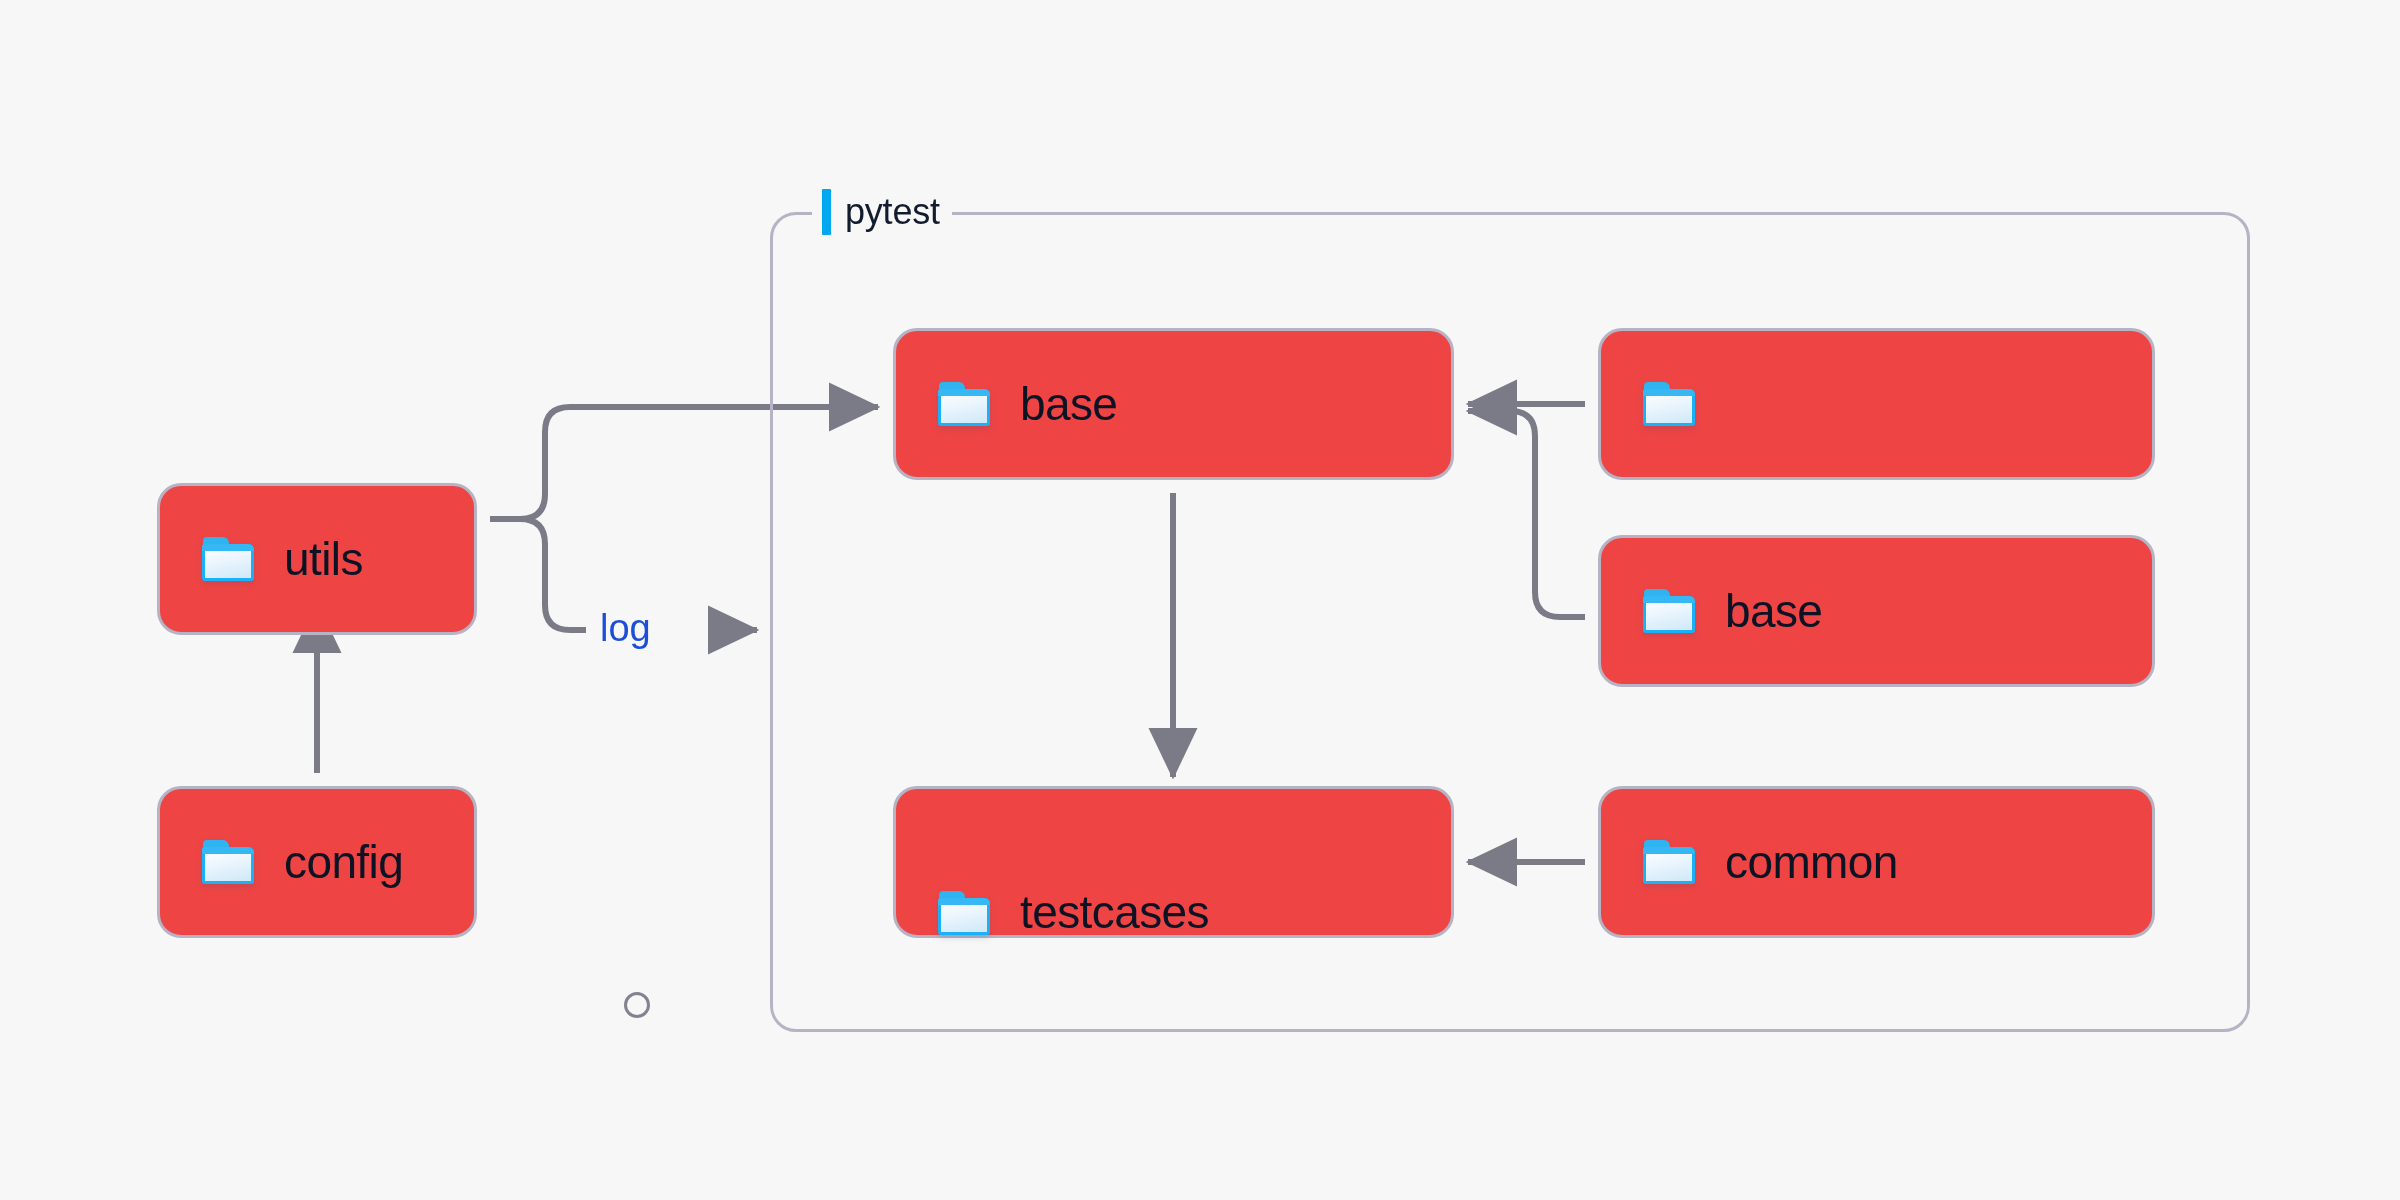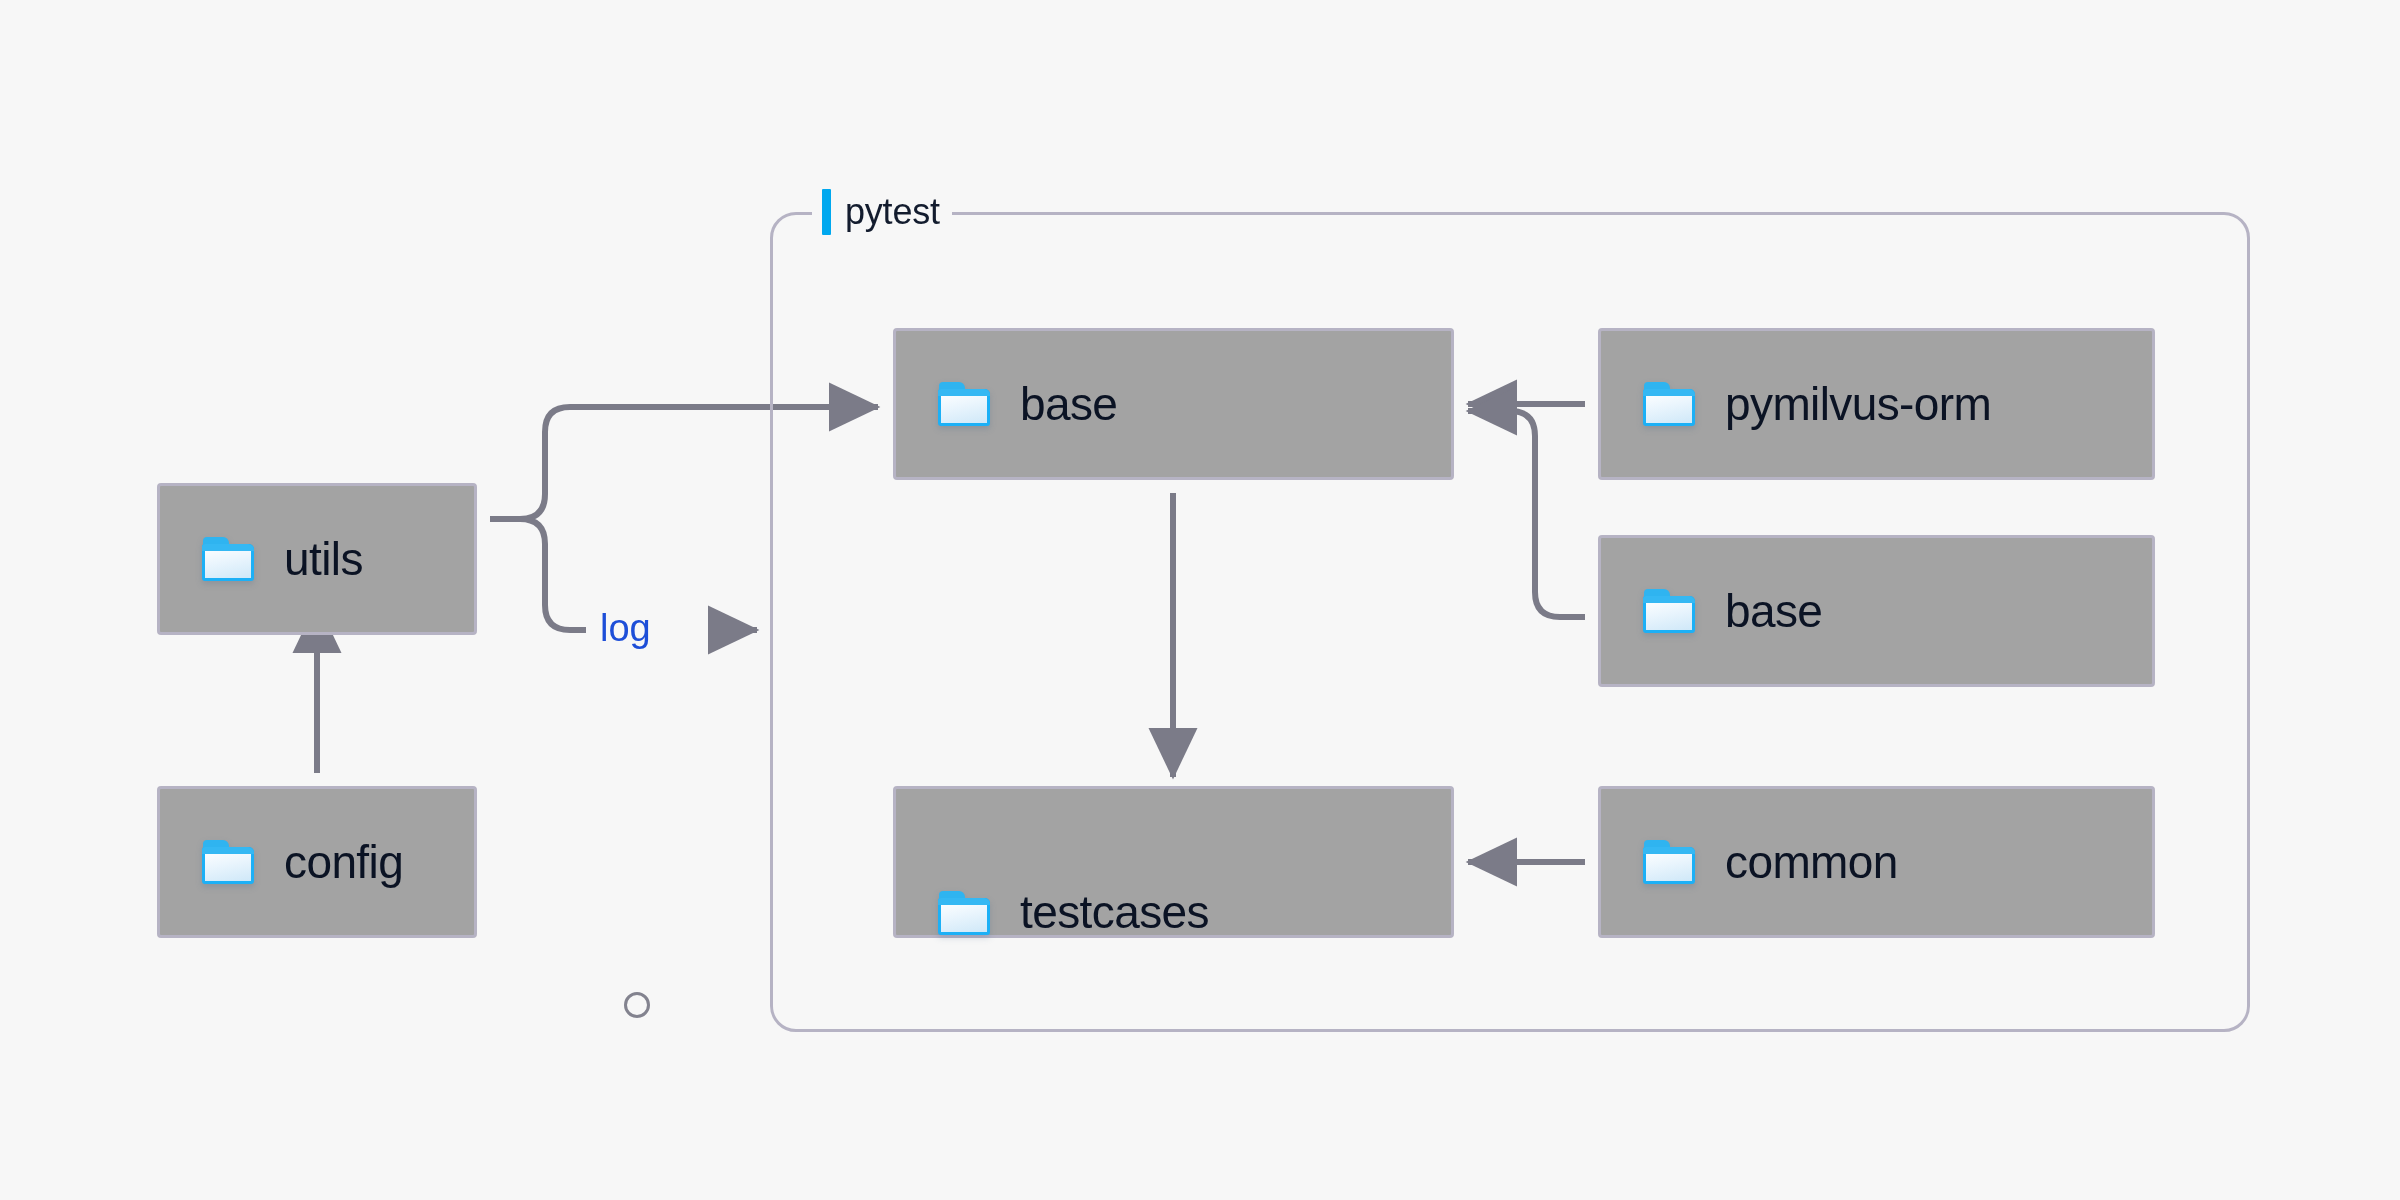--- a/index.html
+++ b/index.html
@@ -57,23 +57,23 @@
     font-size: 36px;
     color: #131c2e;
     letter-spacing: -0.2px;
     font-weight: 400;
   }
 
   
   .node {
     position: absolute;
     box-sizing: border-box;
-    background: #a3a3a3;
+    background: #ef4444;
     border: 3px solid #b6b3c4;
-    border-radius: 4px;
+    border-radius: 24px;
     display: flex;
     align-items: center;
     padding-left: 42px;
     gap: 30px;
   }
   .node .label {
     font-size: 46px;
     font-weight: 500;
     color: #0b1324;
     letter-spacing: -0.6px;
@@ -215,21 +215,20 @@
     </span>
     <span class="label">testcases</span>
   </div>
 
   <div class="node" style="left:1598px; top:328px; width:557px; height:152px;">
     <span class="folder-icon">
       <span class="tab"></span>
         <span class="body"></span>
         <span class="lip"></span>
     </span>
-    <span class="label">pymilvus-orm</span>
 
   </div>
 
   <div class="node" style="left:1598px; top:535px; width:557px; height:152px;">
     <span class="folder-icon">
       <span class="tab"></span>
         <span class="body"></span>
         <span class="lip"></span>
     </span>
     <span class="label">base</span>

